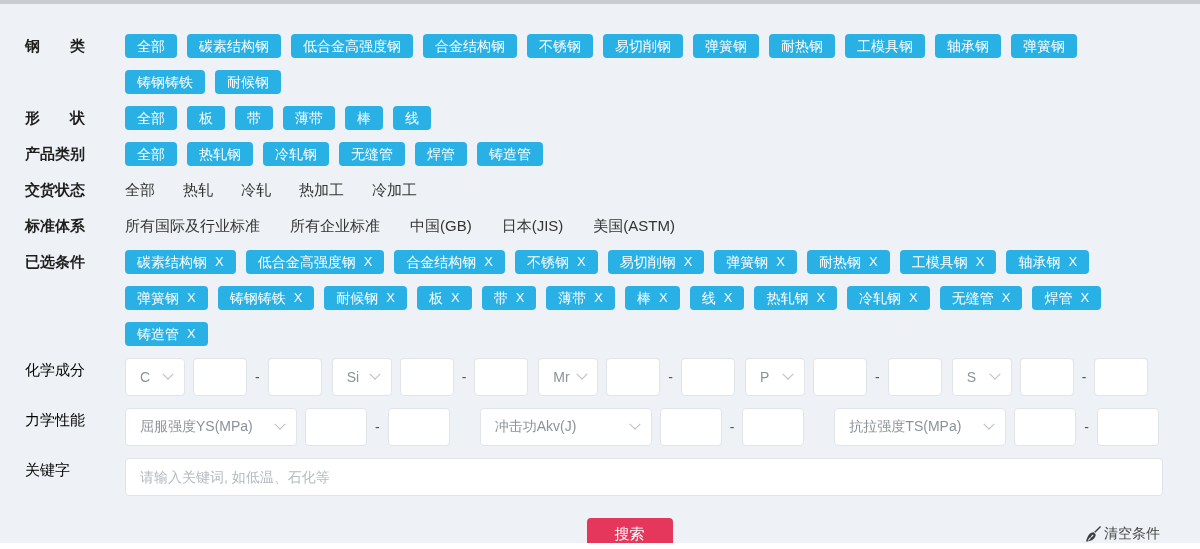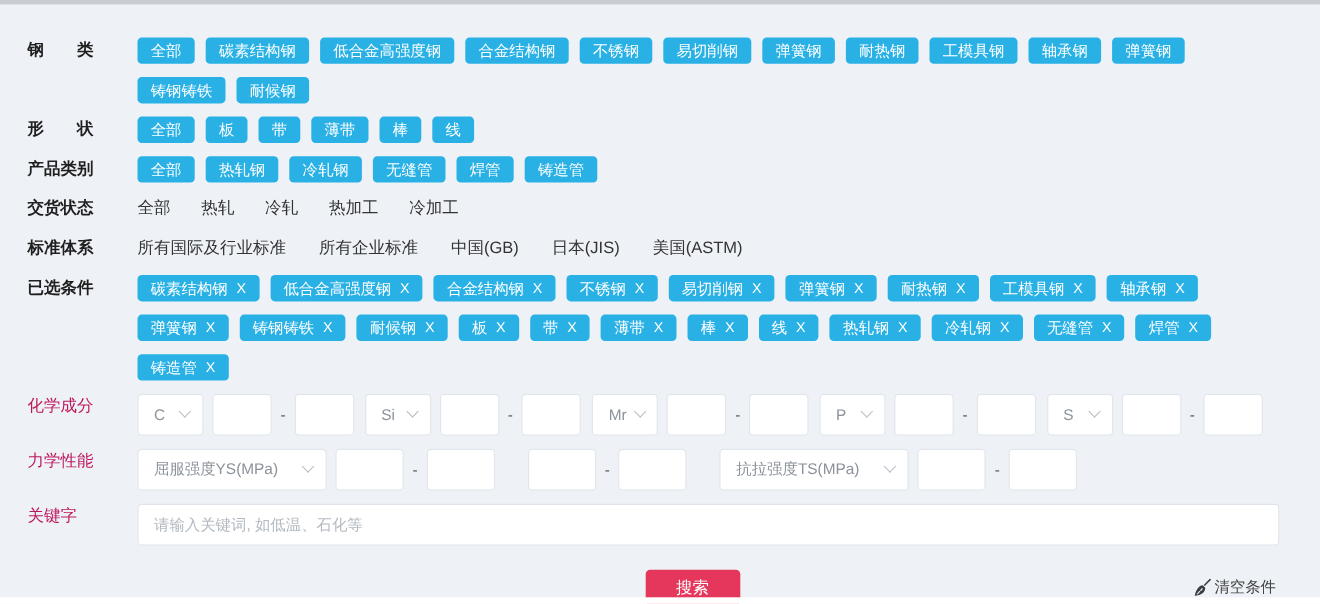--- a/index.html
+++ b/index.html
@@ -11,21 +11,21 @@
     color:#333;
   }
   .top-strip { height:4px; background:#c9cdd1; }
   .bottom-strip { position:absolute; left:0; bottom:0; width:100%; height:6px; background:#ffffff; }
   .panel { padding:18px 0 0 25px; }
   .row { display:flex; align-items:flex-start; margin-bottom:11px;margin-top:12px; }
   .row-label {
     flex:0 0 100px; width:100px; font-size:15px; font-weight:bold;
     color:#1f1f1f; line-height:24px; white-space:pre;
   }
-  .row-label.normal { font-weight:normal; color:#be185d; }
+  .row-label.normal { font-weight:normal; color:#000000; }
   .row-content { width:1040px; display:flex; flex-wrap:wrap; gap:12px 10px; align-items:flex-end; }
   .row-content.nowrap { flex-wrap:nowrap; width:auto; }
   .chip {
     background:#29b1e5; color:#fff; border:none; border-radius:4px;
     font-size:14px; height:24px; line-height:24px; padding:0 12px;
     cursor:pointer; font-family:inherit; white-space:nowrap;
   }
   .tag {
     display:inline-flex; align-items:center; gap:8px;
     background:#29b1e5; color:#fff; border:none; border-radius:4px;
@@ -307,20 +307,24 @@
     <div class="range-group">
         <div class="select wide">
           <span>屈服强度YS(MPa)</span>
           <span class="chevron"></span>
         </div>
         <input class="range-input wide" type="text" style="">
         <span class="dash">-</span>
         <input class="range-input wide" type="text" style="">
       </div>
         <div class="range-group">
+        <div class="select wide">
+          <span>冲击功Akv(J)</span>
+          <span class="chevron"></span>
+        </div>
         <input class="range-input wide" type="text" style="">
         <span class="dash">-</span>
         <input class="range-input wide" type="text" style="">
       </div>
         <div class="range-group">
         <div class="select wide">
           <span>抗拉强度TS(MPa)</span>
           <span class="chevron"></span>
         </div>
         <input class="range-input wide" type="text" style="">

